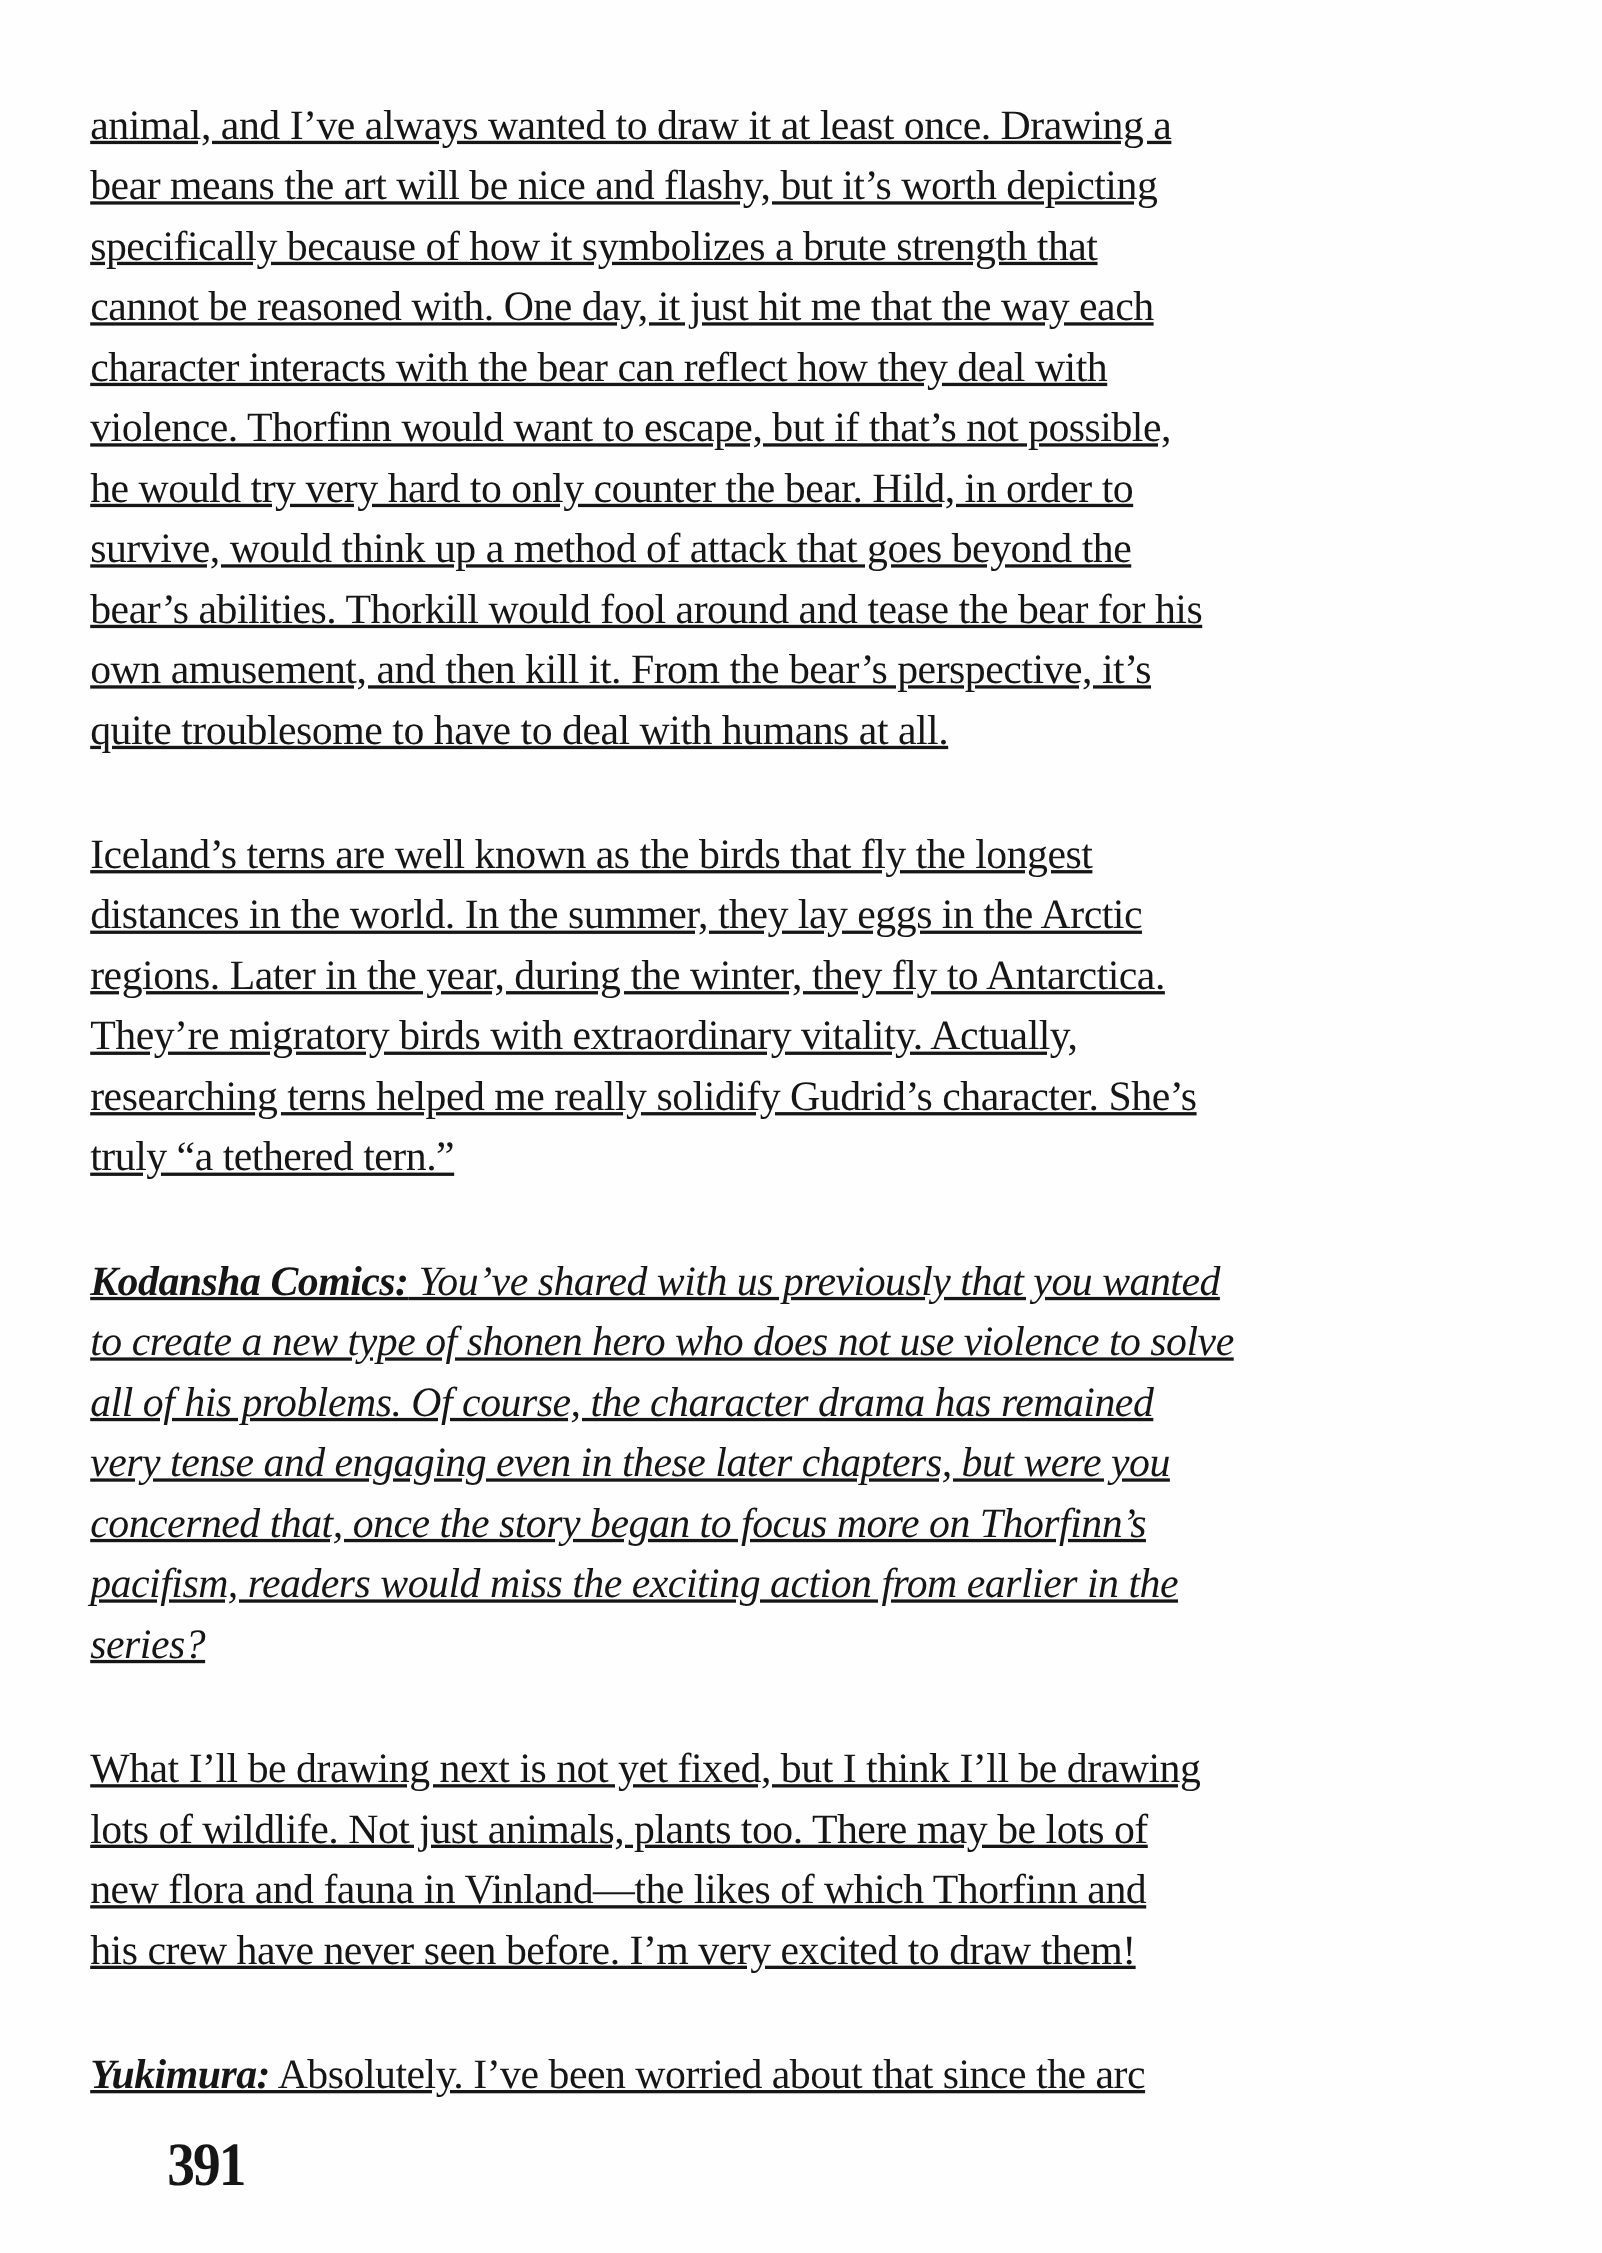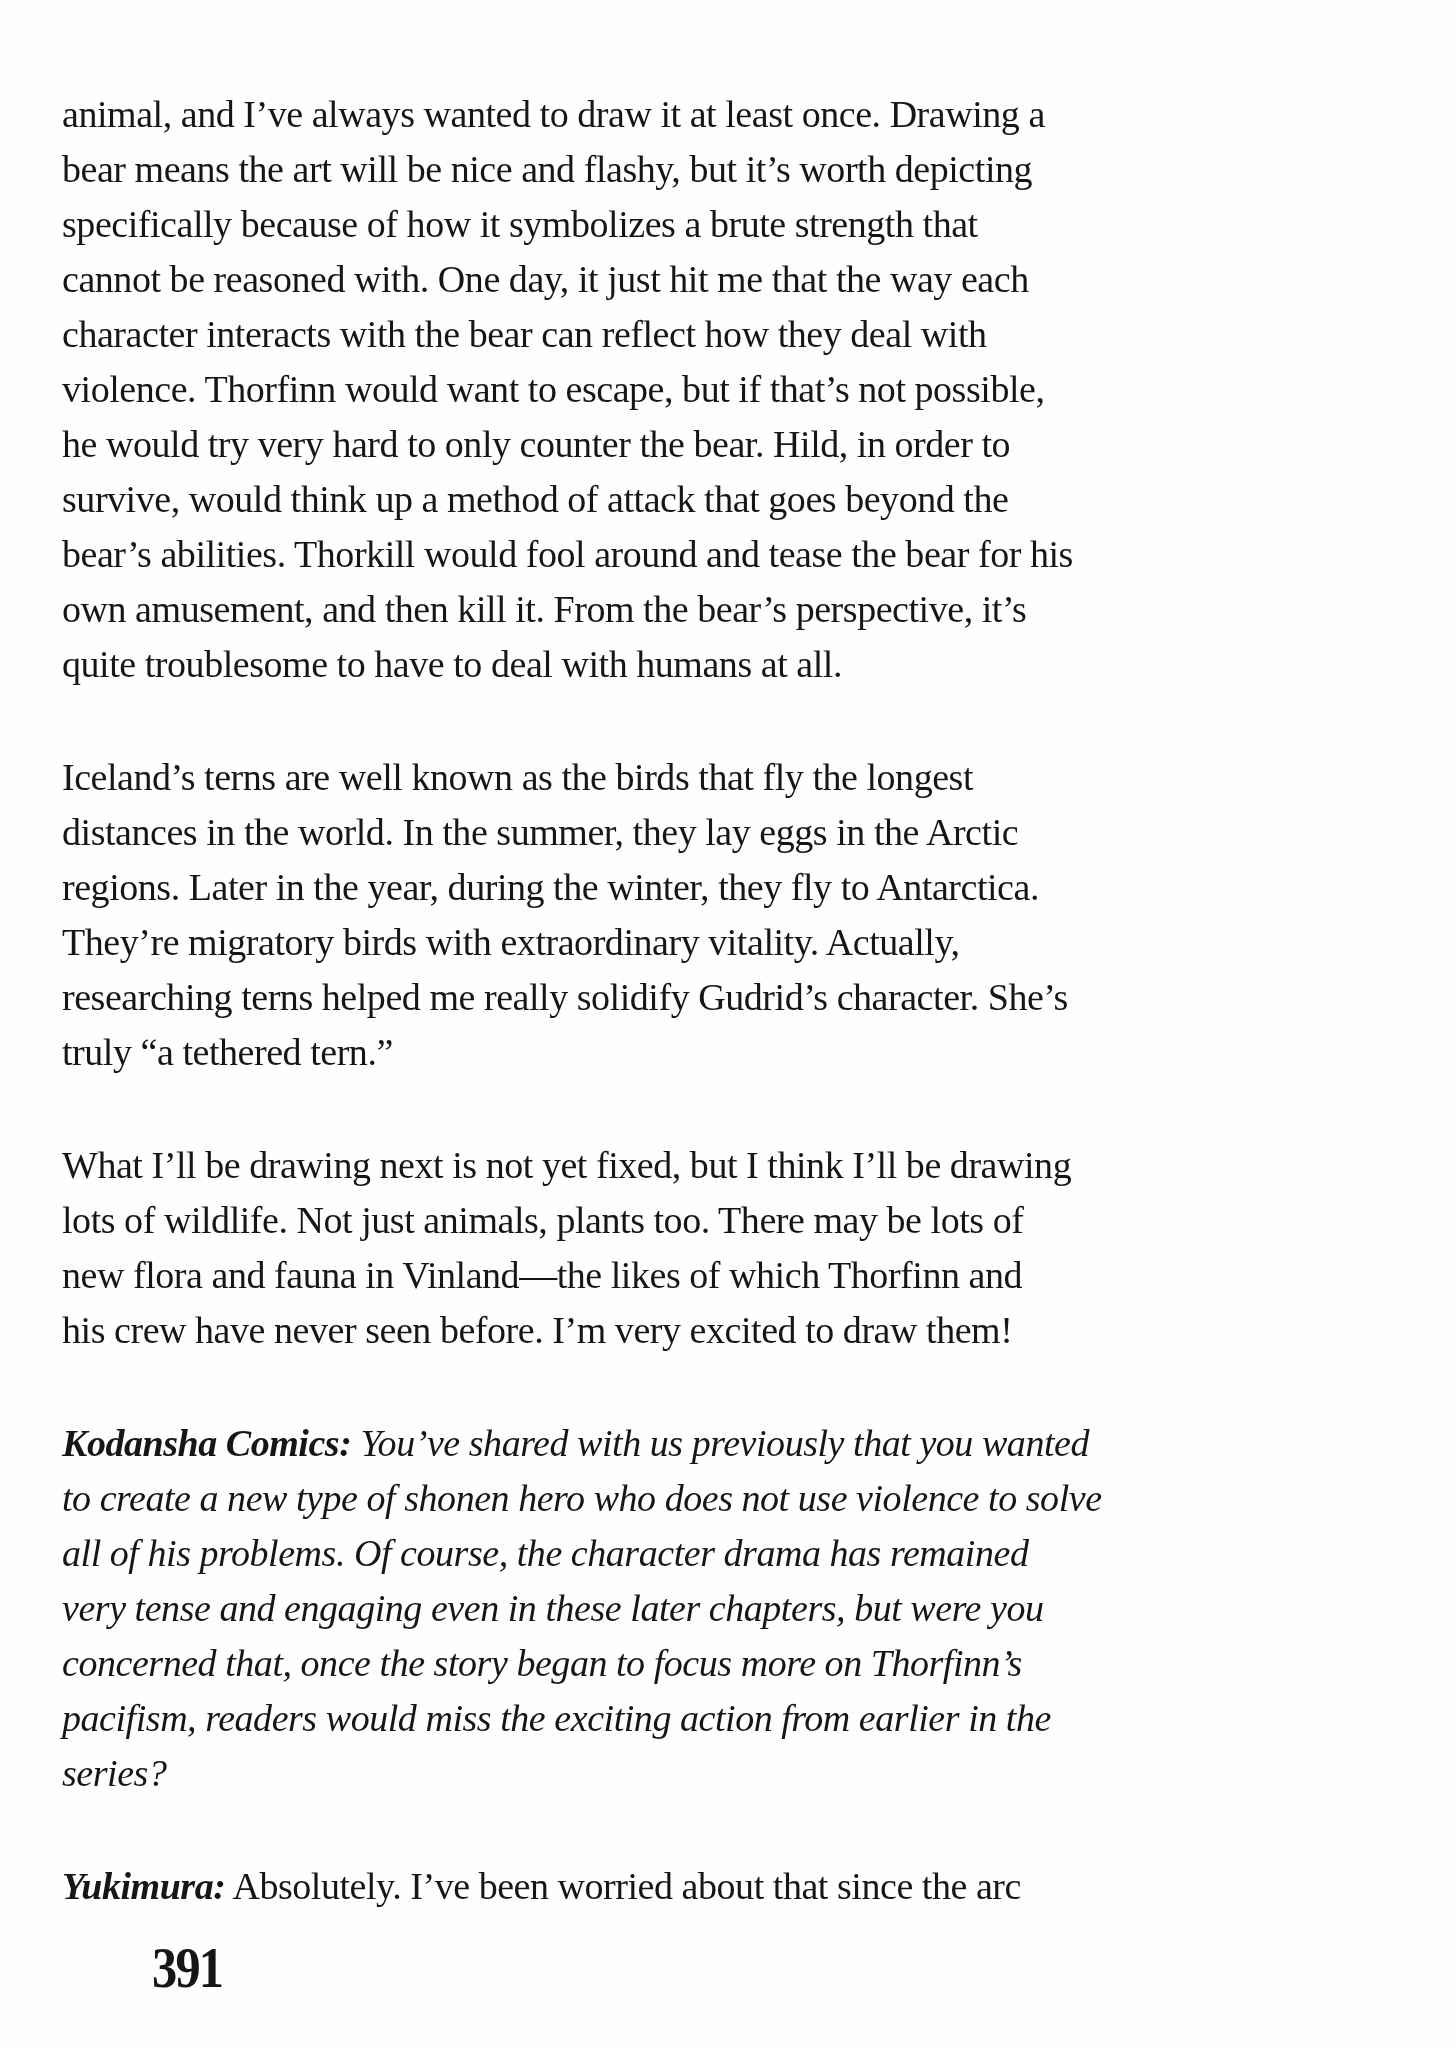--- a/index.html
+++ b/index.html
@@ -11,23 +11,24 @@
     position: relative;
     width: 1456px;
     height: 2048px;
     background: #fefefe;
     font-family: "Liberation Serif", "DejaVu Serif", serif;
     color: #161616;
     overflow: hidden;
   }
   .text-block {
     position: absolute;
-    left: 62px;
+    left: 82px;
     top: 87px;
     width: 1350px;
+    text-decoration: underline;
   }
   .para {
     margin: 0 0 58px 0;
     font-size: 38px;
     line-height: 55px;
     white-space: pre;          
     letter-spacing: -0.012em;
   }
   .para:last-child { margin-bottom: 16px; }
   .para.italic { font-style: italic; }
@@ -64,31 +65,31 @@
 own amusement, and then kill it. From the bear’s perspective, it’s
 quite troublesome to have to deal with humans at all.</span></p>
 
     <p class="para"><span class="body-text">Iceland’s terns are well known as the birds that fly the longest
 distances in the world. In the summer, they lay eggs in the Arctic
 regions. Later in the year, during the winter, they fly to Antarctica.
 They’re migratory birds with extraordinary vitality. Actually,
 researching terns helped me really solidify Gudrid’s character. She’s
 truly “a tethered tern.”</span></p>
 
-    <p class="para"><span class="body-text">What I’ll be drawing next is not yet fixed, but I think I’ll be drawing
-lots of wildlife. Not just animals, plants too. There may be lots of
-new flora and fauna in Vinland—the likes of which Thorfinn and
-his crew have never seen before. I’m very excited to draw them!</span></p>
-
     <p class="para italic"><span class="lead">Kodansha Comics:</span><span class="body-text"> You’ve shared with us previously that you wanted
 to create a new type of shonen hero who does not use violence to solve
 all of his problems. Of course, the character drama has remained
 very tense and engaging even in these later chapters, but were you
 concerned that, once the story began to focus more on Thorfinn’s
 pacifism, readers would miss the exciting action from earlier in the
 series?</span></p>
+
+    <p class="para"><span class="body-text">What I’ll be drawing next is not yet fixed, but I think I’ll be drawing
+lots of wildlife. Not just animals, plants too. There may be lots of
+new flora and fauna in Vinland—the likes of which Thorfinn and
+his crew have never seen before. I’m very excited to draw them!</span></p>
 
     <p class="para"><span class="lead">Yukimura:</span><span class="body-text"> Absolutely. I’ve been worried about that since the arc</span></p>
 
   </div>
 
   <div class="folio">391</div>
 </div>
 
 </body></html>

